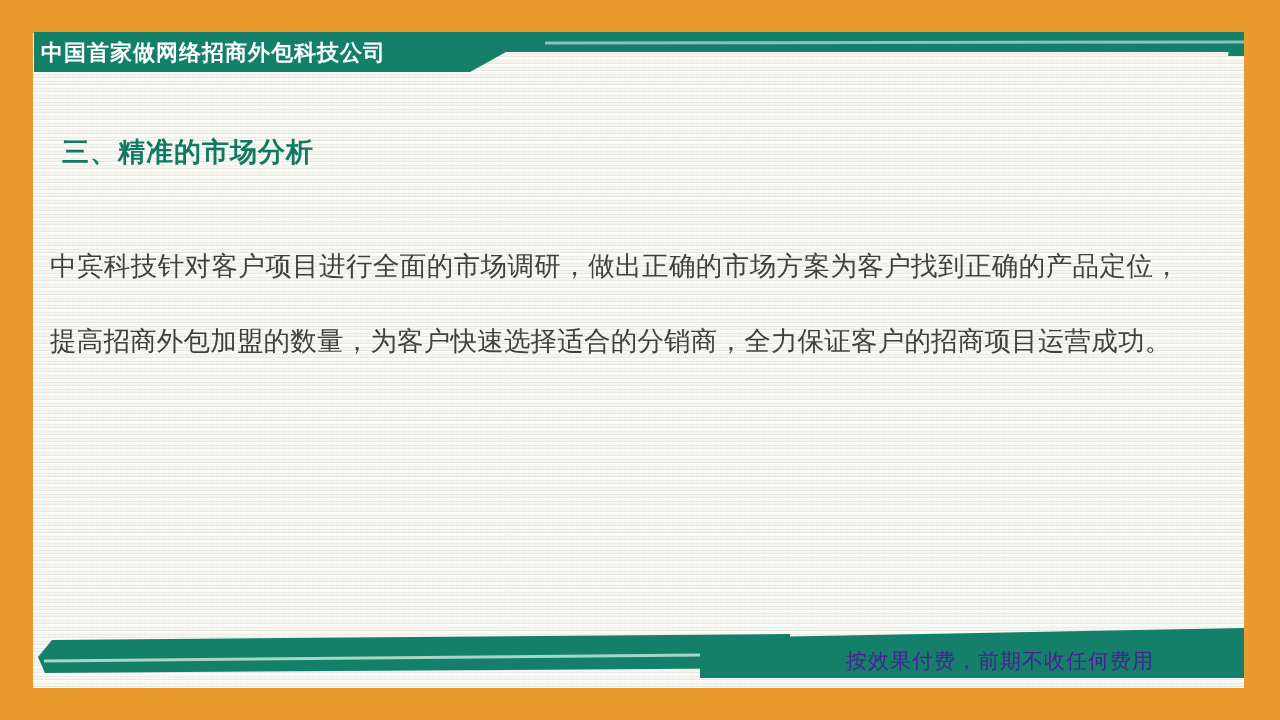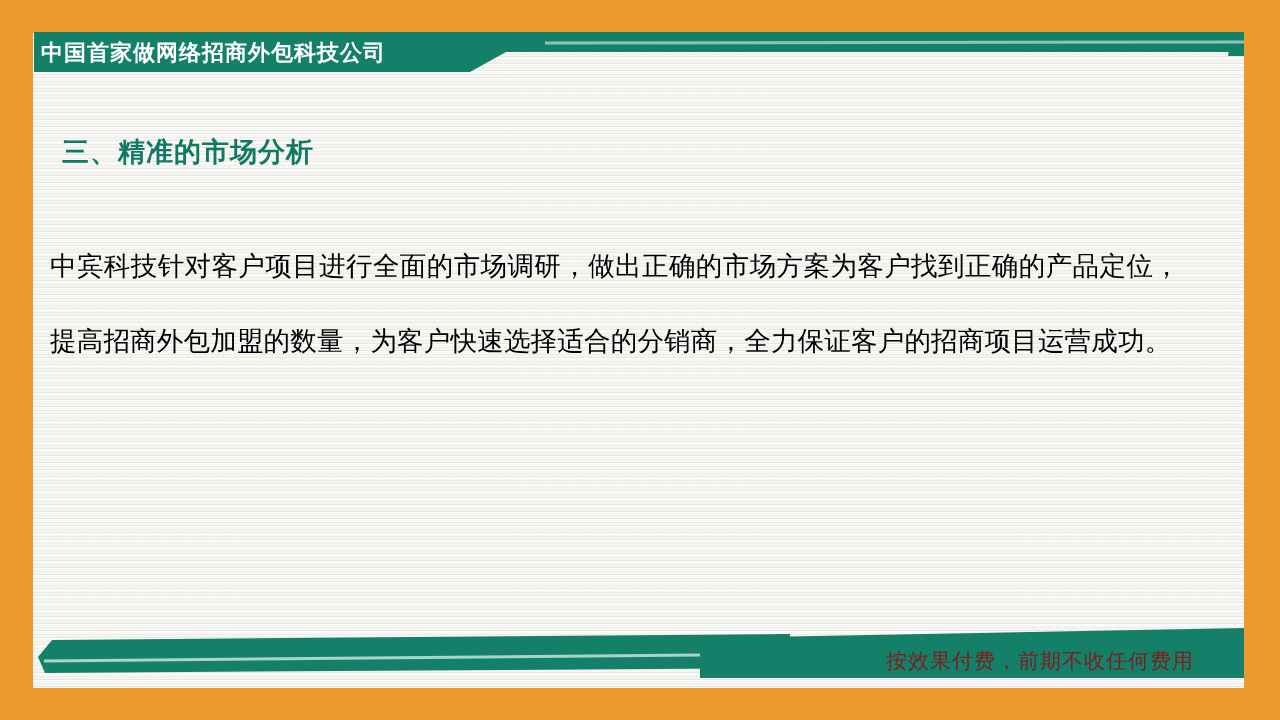--- a/index.html
+++ b/index.html
@@ -81,21 +81,21 @@
     letter-spacing: 1px;
     white-space: nowrap;
   }
 
   
   #body-text {
     position: absolute;
     left: 50px;
     top: 228px;
     width: 1130px;
-    color: #000000;
+    color: #404040;
     font-family: "DejaVu Serif", "Liberation Serif", serif;
     font-size: 26.5px;
     line-height: 75px;
     text-align: justify;
     text-justify: inter-character;
     letter-spacing: 0.2px;
   }
 
   
   #footer-bar {
@@ -106,25 +106,24 @@
     height: 110px;
     pointer-events: none;
   }
   #footer-text {
     position: absolute;
     left: 846px;
     top: 645px;
     width: 380px;
     height: 32px;
     line-height: 32px;
-    color: #7f1d1d;
+    color: #4c1d95;
     font-size: 21px;
     letter-spacing: 1px;
     white-space: nowrap;
-    margin-left: 40px;
   }
 </style>
 </head>
 <body>
 
 <div id="slide">
 
   <div id="canvas"></div>
 
   <svg id="header-bar" width="1280" height="95" viewBox="0 0 1280 95">

